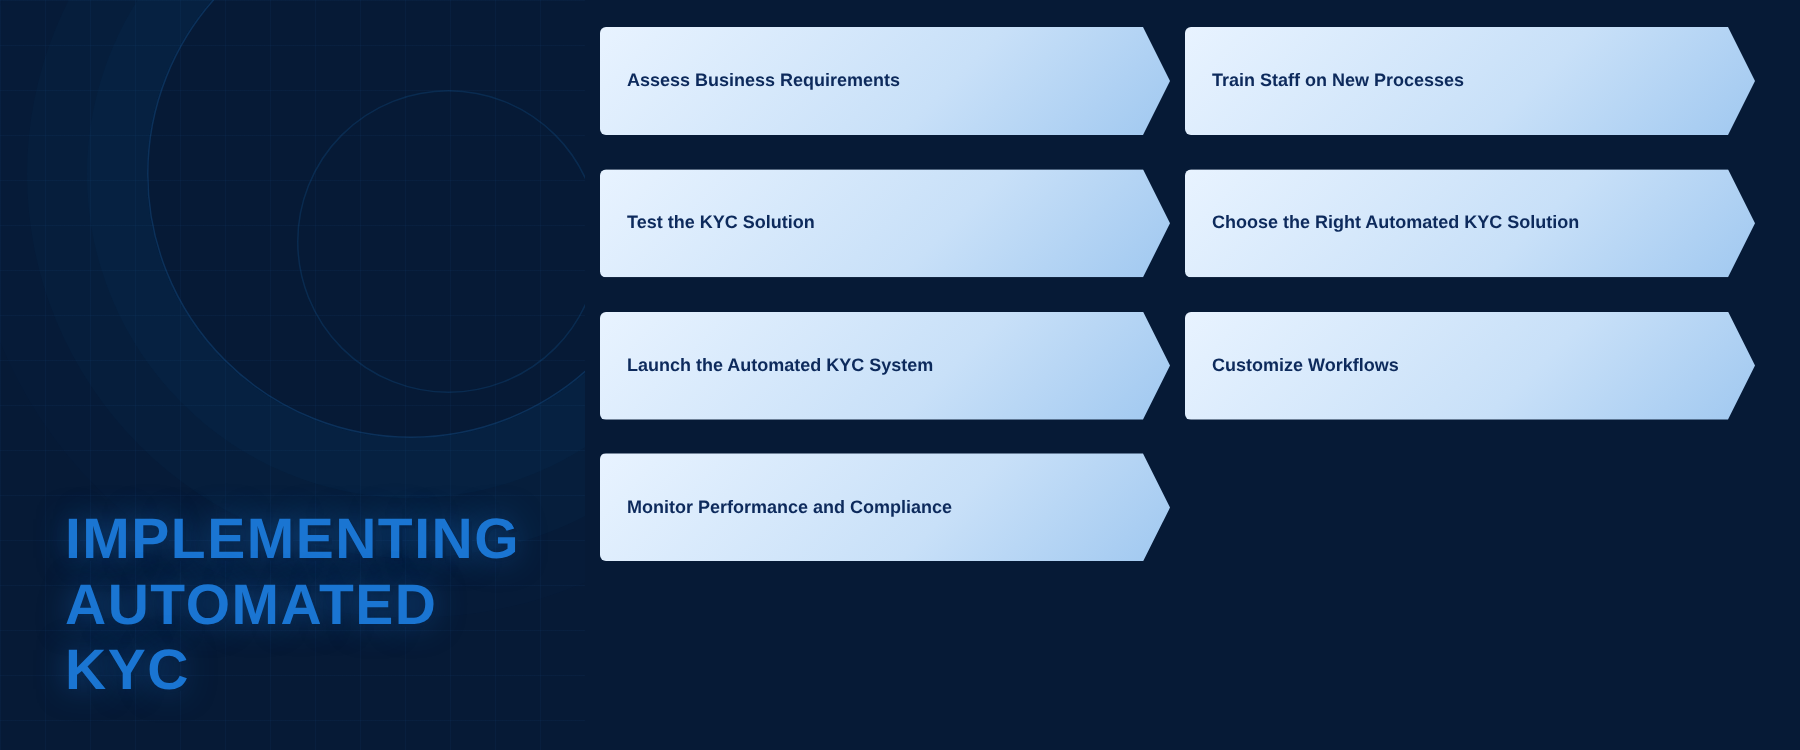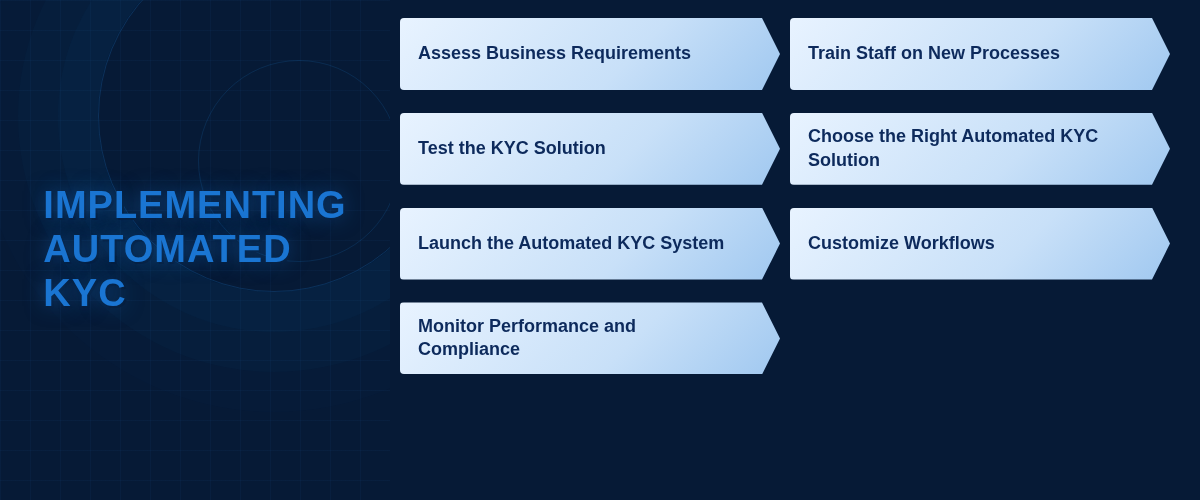--- a/index.html
+++ b/index.html
@@ -11,21 +11,21 @@
       background: #061a36;
       font-family: 'Arial', sans-serif;
       display: flex;
       align-items: stretch;
     }
 
     .left-panel {
       width: 390px;
       min-width: 390px;
       display: flex;
-      align-items: center;
+      align-items: flex-end;
       justify-content: center;
       padding: 30px 48px;
       position: relative;
       overflow: hidden;
     }
 
     .left-panel::before {
       content: '';
       position: absolute;
       top: -60px;
@@ -75,21 +75,21 @@
       background: linear-gradient(135deg, #e8f3ff 0%, #c8e0f8 60%, #a0c8f0 100%);
       border-radius: 4px 0 0 4px;
       position: relative;
       height: 72px;
       padding: 0 20px 0 18px;
       clip-path: polygon(0 0, calc(100% - 18px) 0, 100% 50%, calc(100% - 18px) 100%, 0 100%);
       cursor: pointer;
     }
 
     .arrow-btn .btn-text {
-      font-size: 18px;
+      font-size: 12px;
       font-weight: 700;
       color: #0d2a5c;
       line-height: 1.3;
       padding-right: 18px;
     }
 
     .grid-bg {
       position: absolute;
       inset: 0;
       background-image:

